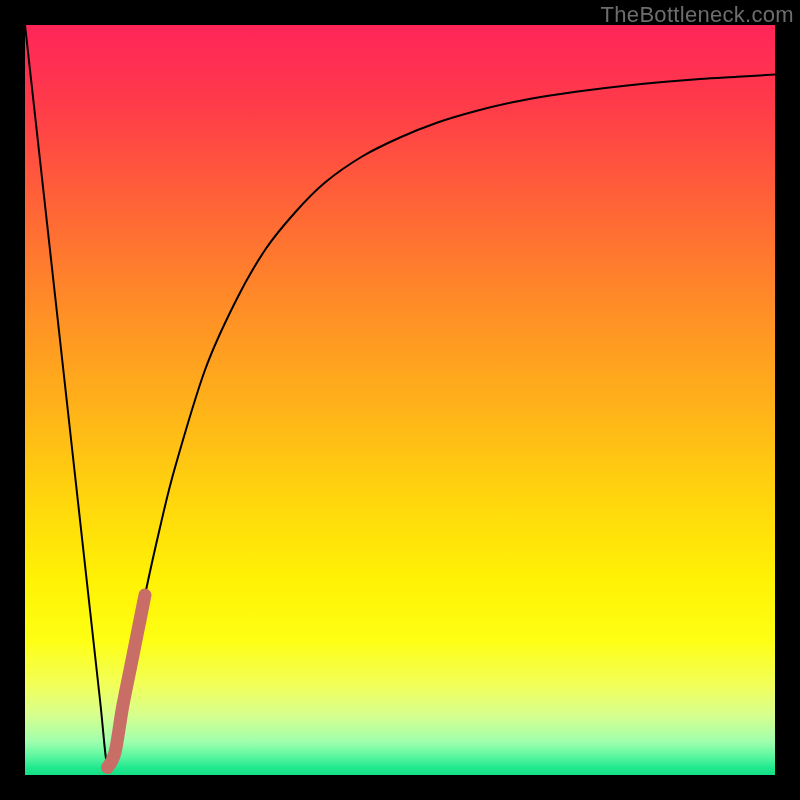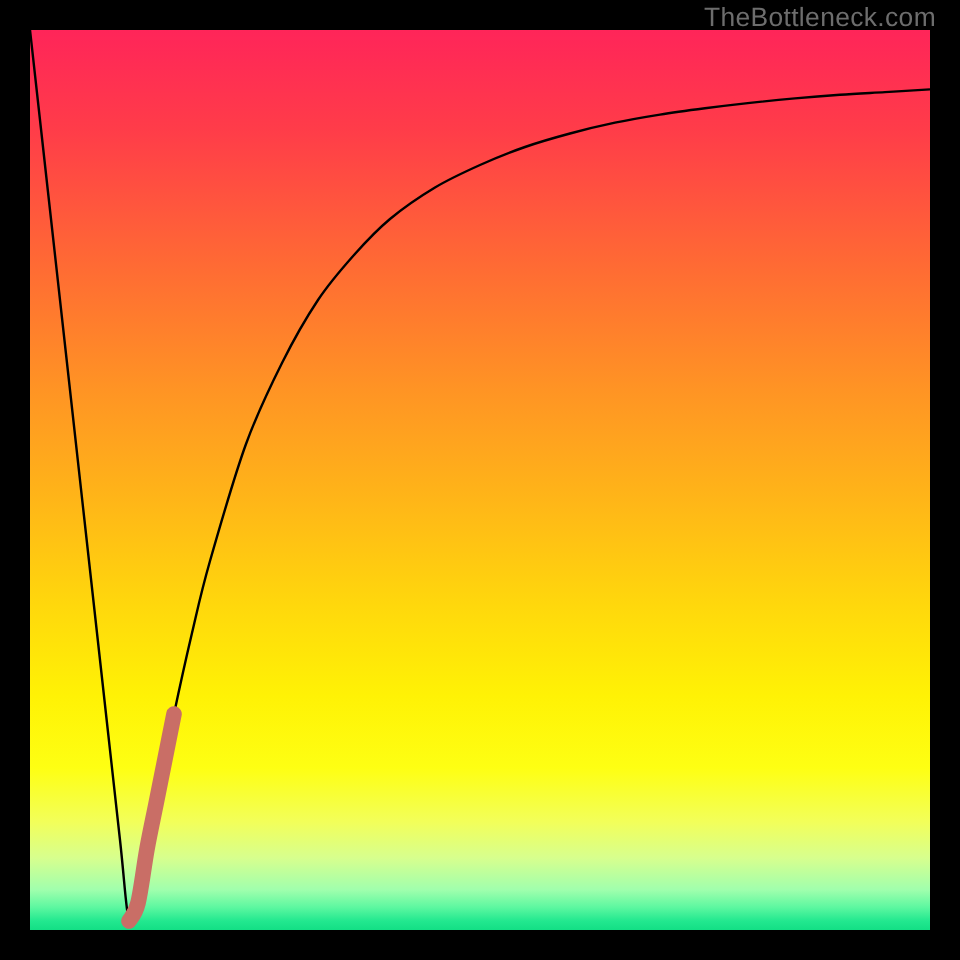--- a/index.html
+++ b/index.html
@@ -44,21 +44,21 @@
   svg.curves {
     position: absolute;
     left: 0;
     top: 0;
     width: 750px;
     height: 750px;
   }
   .watermark {
     position: absolute;
     top: 2px;
-    right: 20px;
+    right: 6px;
     color: #6d6d6d;
     font-size: 22px;
     font-weight: 500;
     letter-spacing: 0.3px;
     user-select: none;
   }
 </style>
 </head>
 <body>
 

